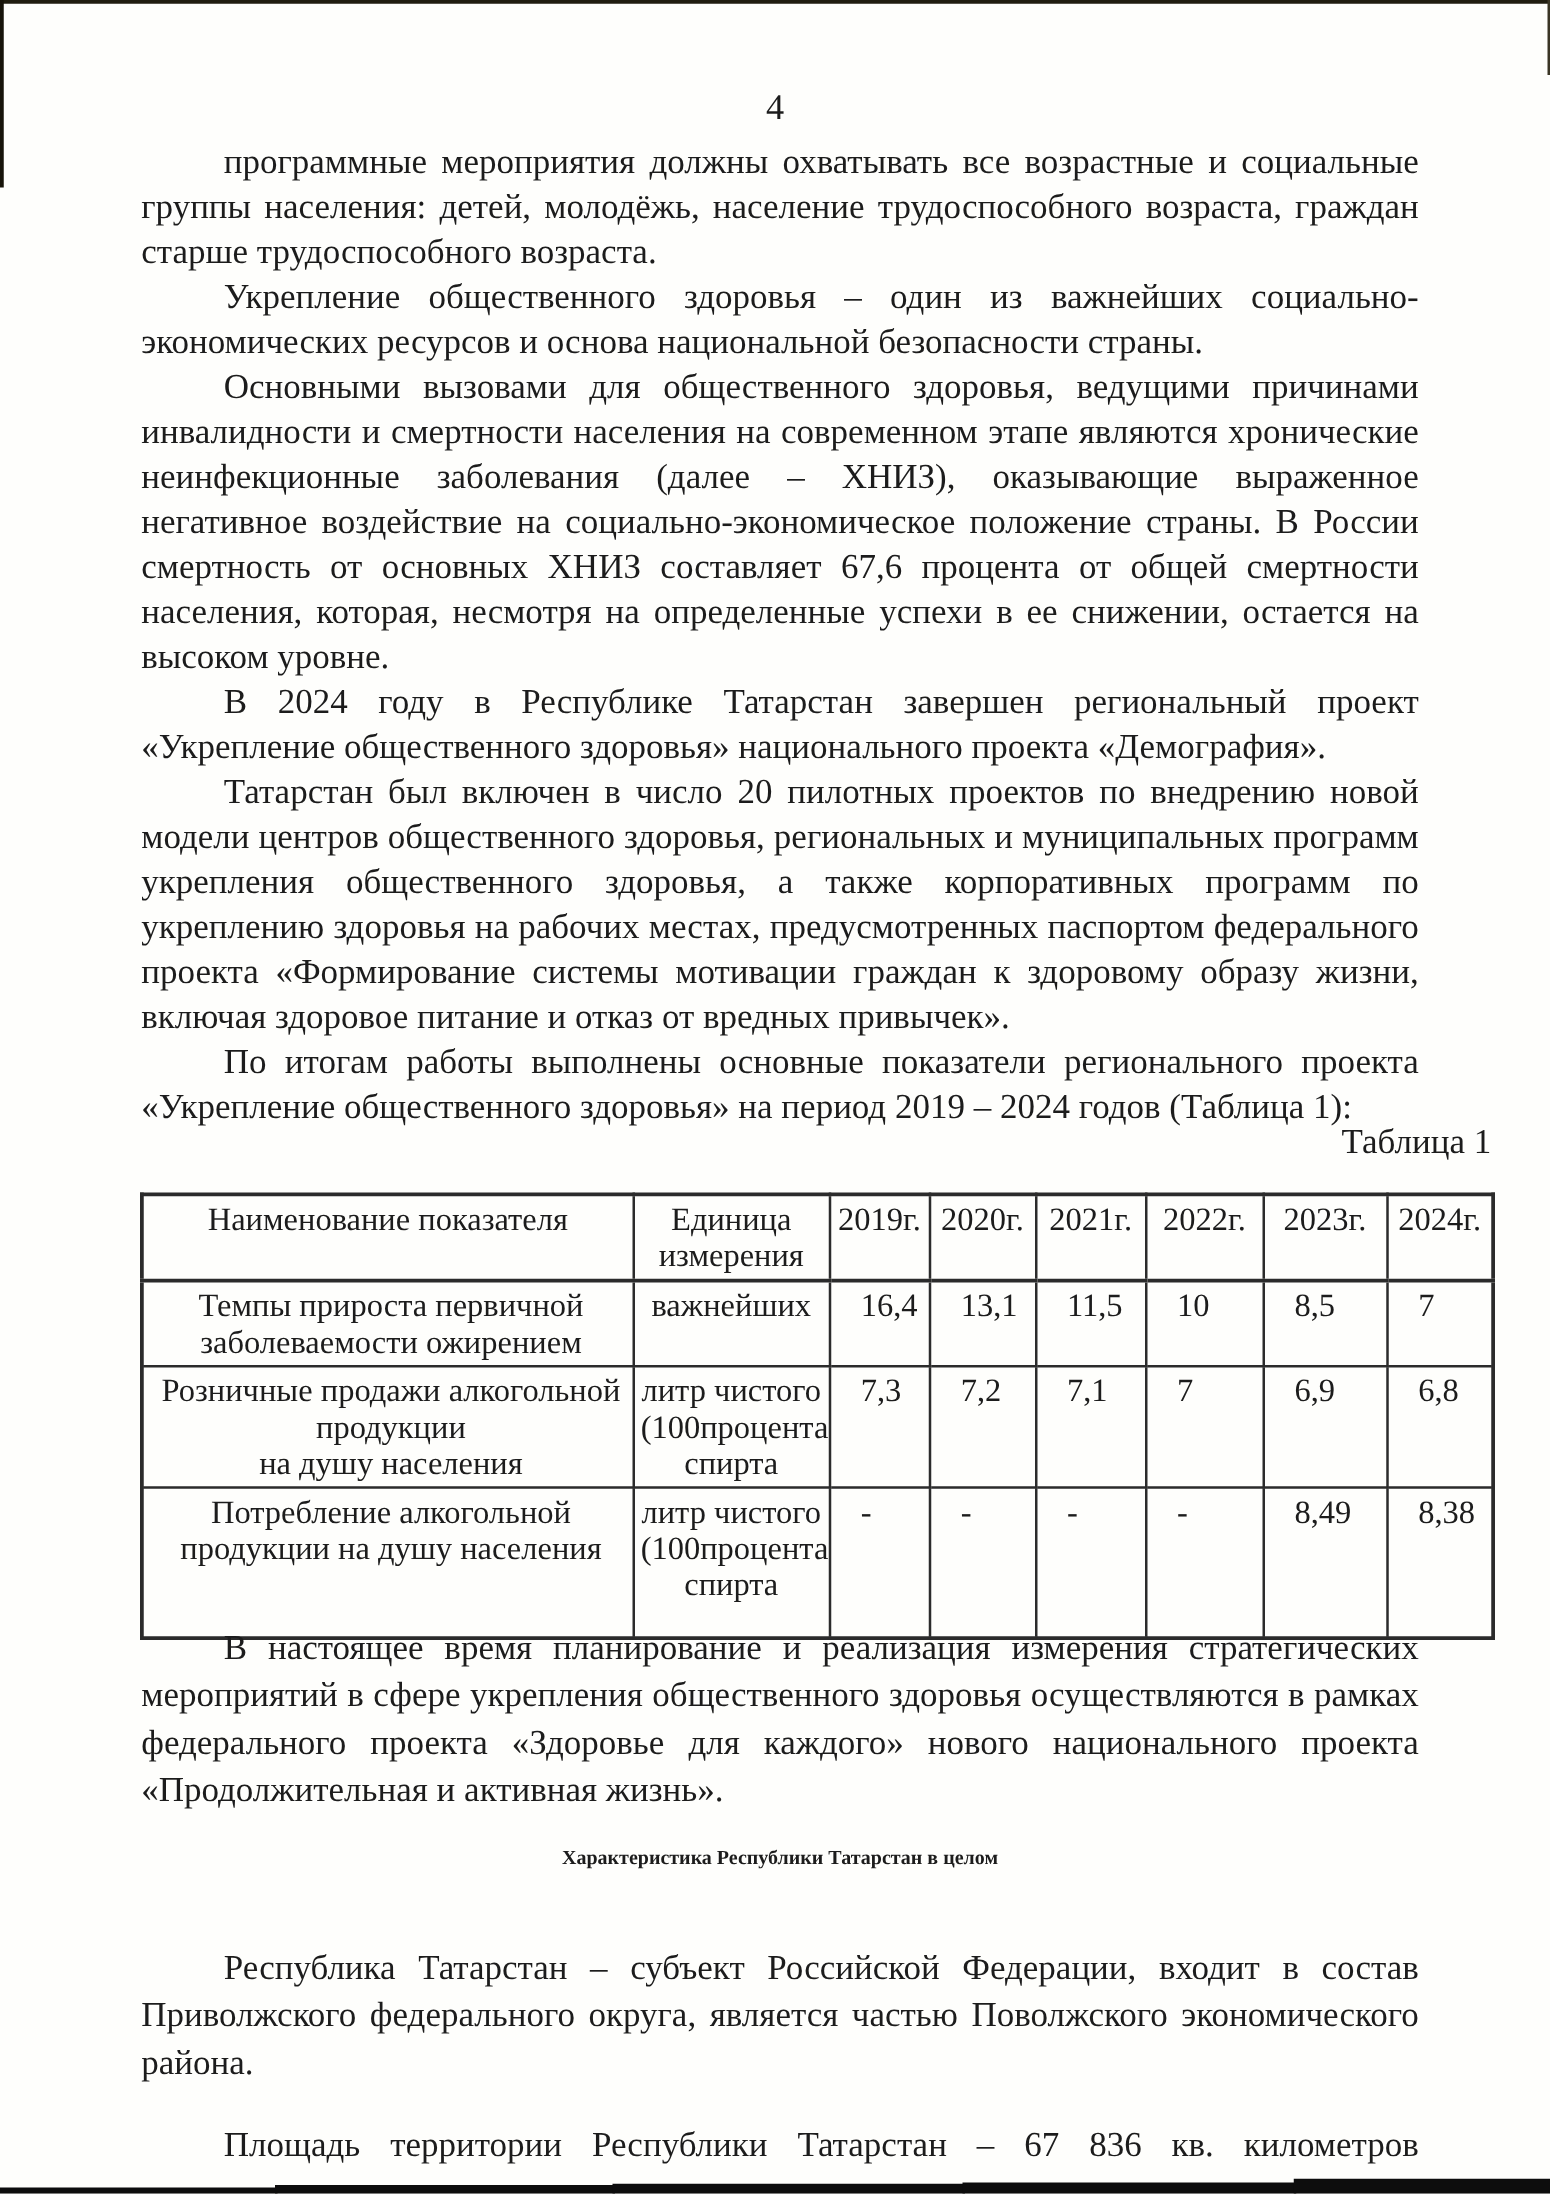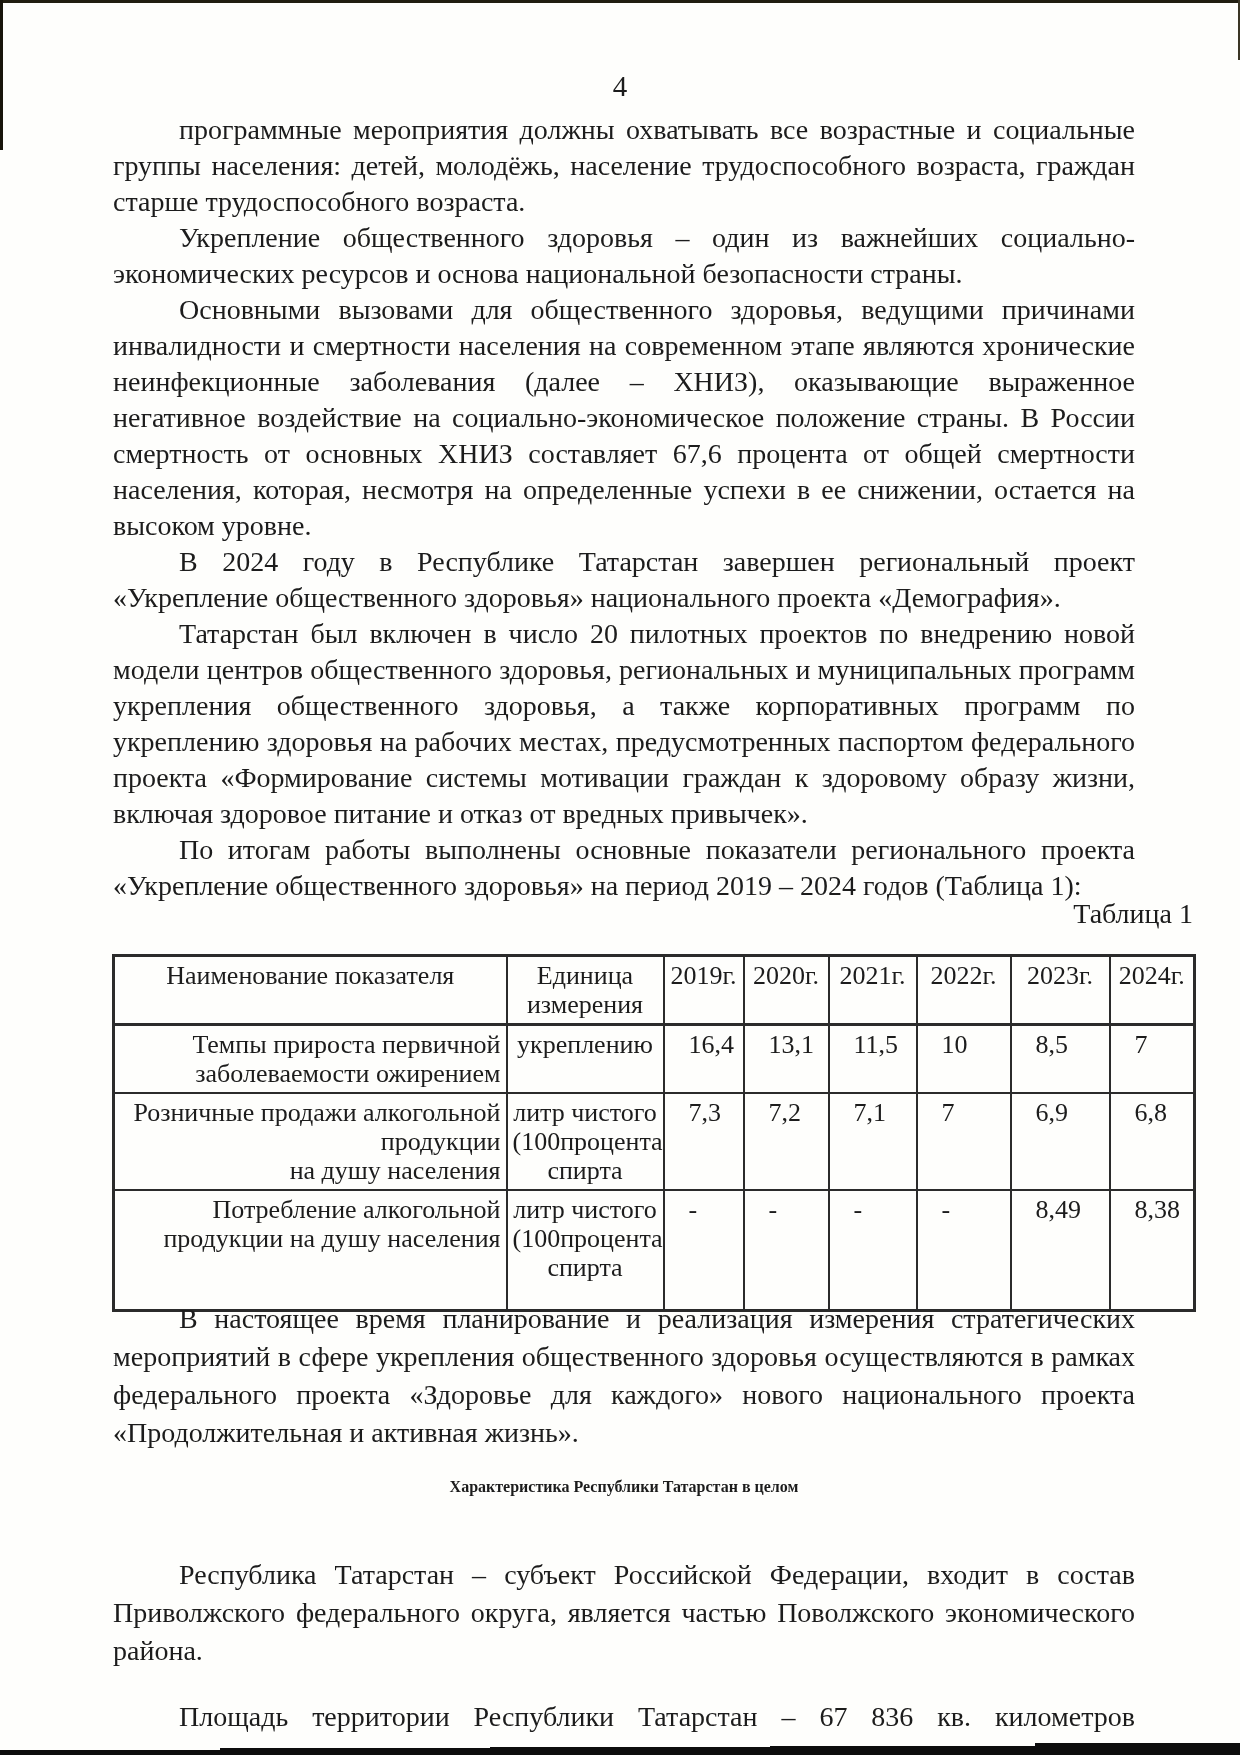--- a/index.html
+++ b/index.html
@@ -63,21 +63,21 @@
   }
   .data-table th, .data-table td {
     border: 2px solid #2b2b2b;
     vertical-align: top;
     padding: 4px 5px;
     font-weight: normal;
     overflow: hidden;
   }
   .data-table thead th { border-bottom-width: 3px; }
   .data-table { border: 3px solid #2b2b2b; }
-  td.cell-name { text-align: right; padding-left: 10px; white-space: pre-line; }
+  td.cell-name { text-align: center; padding-left: 10px; white-space: pre-line; }
   td.cell-unit { text-align: center; white-space: pre-line; }
   td.cell-val  { text-align: left; padding-left: 24px; }
   tr.row-tall td { height: 110px; }
   .section-heading {
     position: absolute;
     top: 1478px;
     left: 113px;
     width: 1022px;
     text-align: center;
     font-weight: bold;
@@ -131,21 +131,21 @@
         <th>2021г.</th>
         <th>2022г.</th>
         <th>2023г.</th>
         <th>2024г.</th>
       </tr>
     </thead>
     <tbody>
       <tr>
         <td class="cell-name">Темпы прироста первичной
 заболеваемости ожирением</td>
-        <td class="cell-unit">укреплению</td>
+        <td class="cell-unit">важнейших</td>
         <td class="cell-val">16,4</td>
         <td class="cell-val">13,1</td>
         <td class="cell-val">11,5</td>
         <td class="cell-val">10</td>
         <td class="cell-val">8,5</td>
         <td class="cell-val">7</td>
       </tr>
       <tr>
         <td class="cell-name">Розничные продажи алкогольной
 продукции

